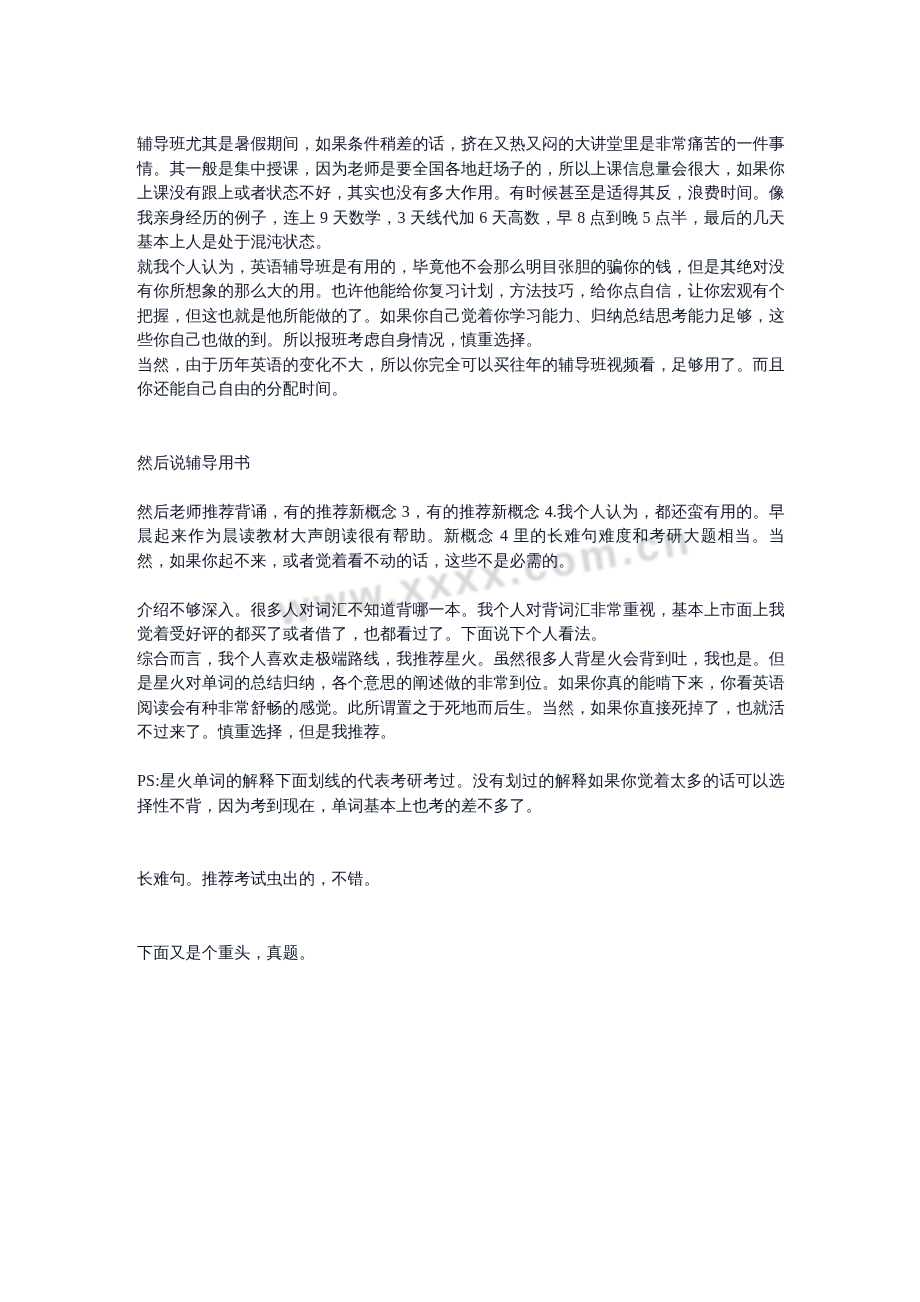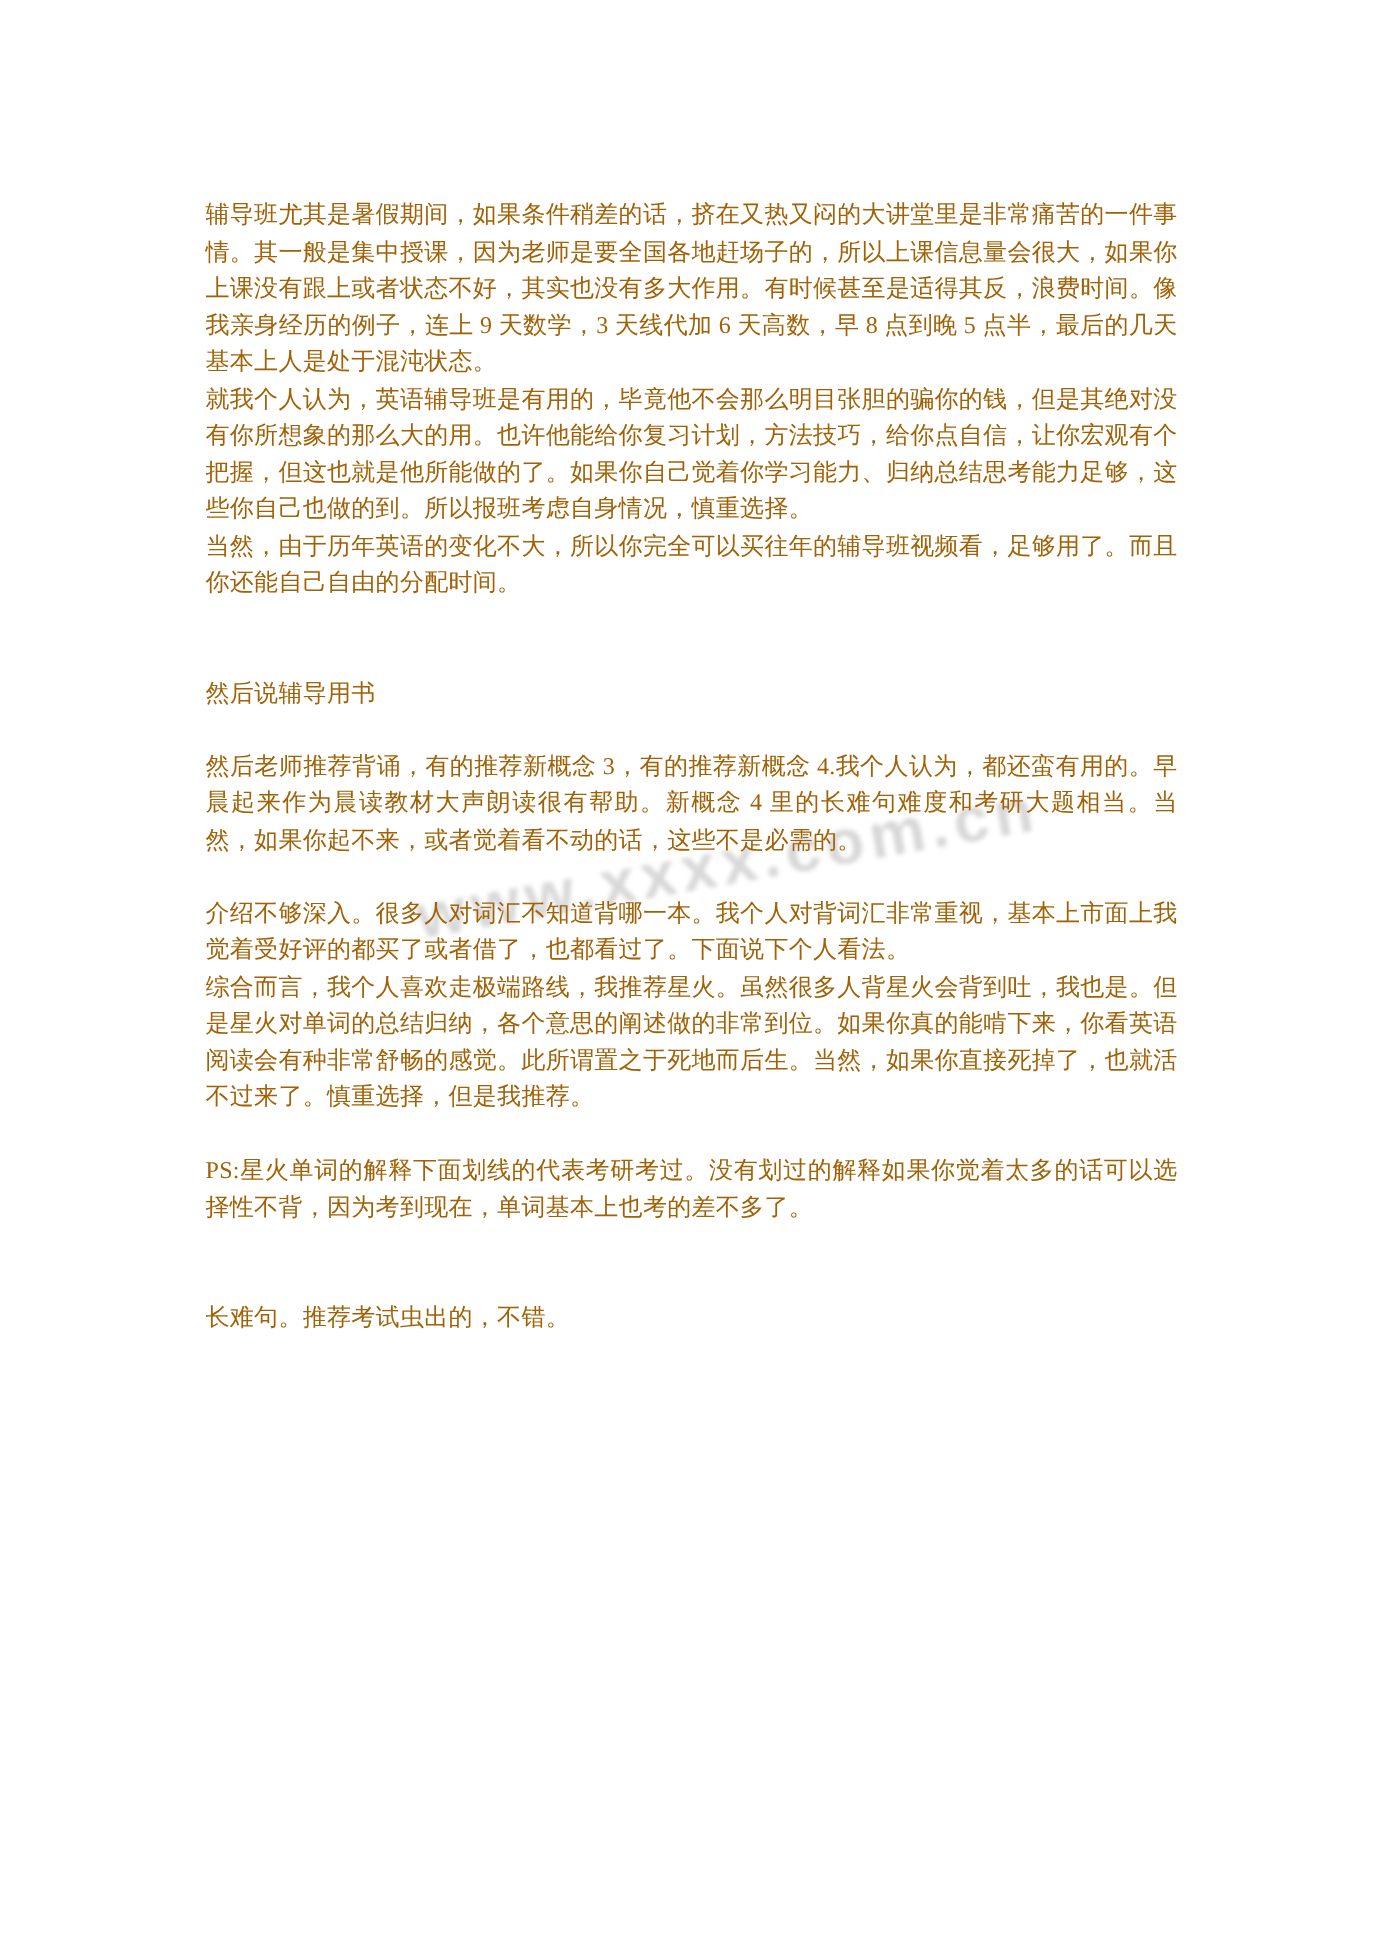--- a/index.html
+++ b/index.html
@@ -16,21 +16,21 @@
     font-family: "Liberation Serif", "DejaVu Serif", serif;
   }
   .content {
     position: absolute;
     left: 137px;
     top: 132px;
     width: 648px;
     z-index: 1;
     font-size: 16px;
     line-height: 24.5px;
-    color: #a16207;
+    color: #0f172a;
     text-align: justify;
     letter-spacing: 0.2px;
   }
   .para {
     margin: 0;
     padding: 0;
   }
   .para.blank {
     height: 24.5px;
   }
@@ -70,14 +70,15 @@
       <div class="para blank"></div>
       <div class="para">介绍不够深入。很多人对词汇不知道背哪一本。我个人对背词汇非常重视，基本上市面上我觉着受好评的都买了或者借了，也都看过了。下面说下个人看法。</div>
       <div class="para">综合而言，我个人喜欢走极端路线，我推荐星火。虽然很多人背星火会背到吐，我也是。但是星火对单词的总结归纳，各个意思的阐述做的非常到位。如果你真的能啃下来，你看英语阅读会有种非常舒畅的感觉。此所谓置之于死地而后生。当然，如果你直接死掉了，也就活不过来了。慎重选择，但是我推荐。</div>
       <div class="para blank"></div>
       <div class="para">PS:星火单词的解释下面划线的代表考研考过。没有划过的解释如果你觉着太多的话可以选择性不背，因为考到现在，单词基本上也考的差不多了。</div>
       <div class="para blank"></div>
       <div class="para blank"></div>
       <div class="para">长难句。推荐考试虫出的，不错。</div>
       <div class="para blank"></div>
       <div class="para blank"></div>
+      <div class="para">下面又是个重头，真题。</div>
     </div>
 </div>
 
 </body></html>

